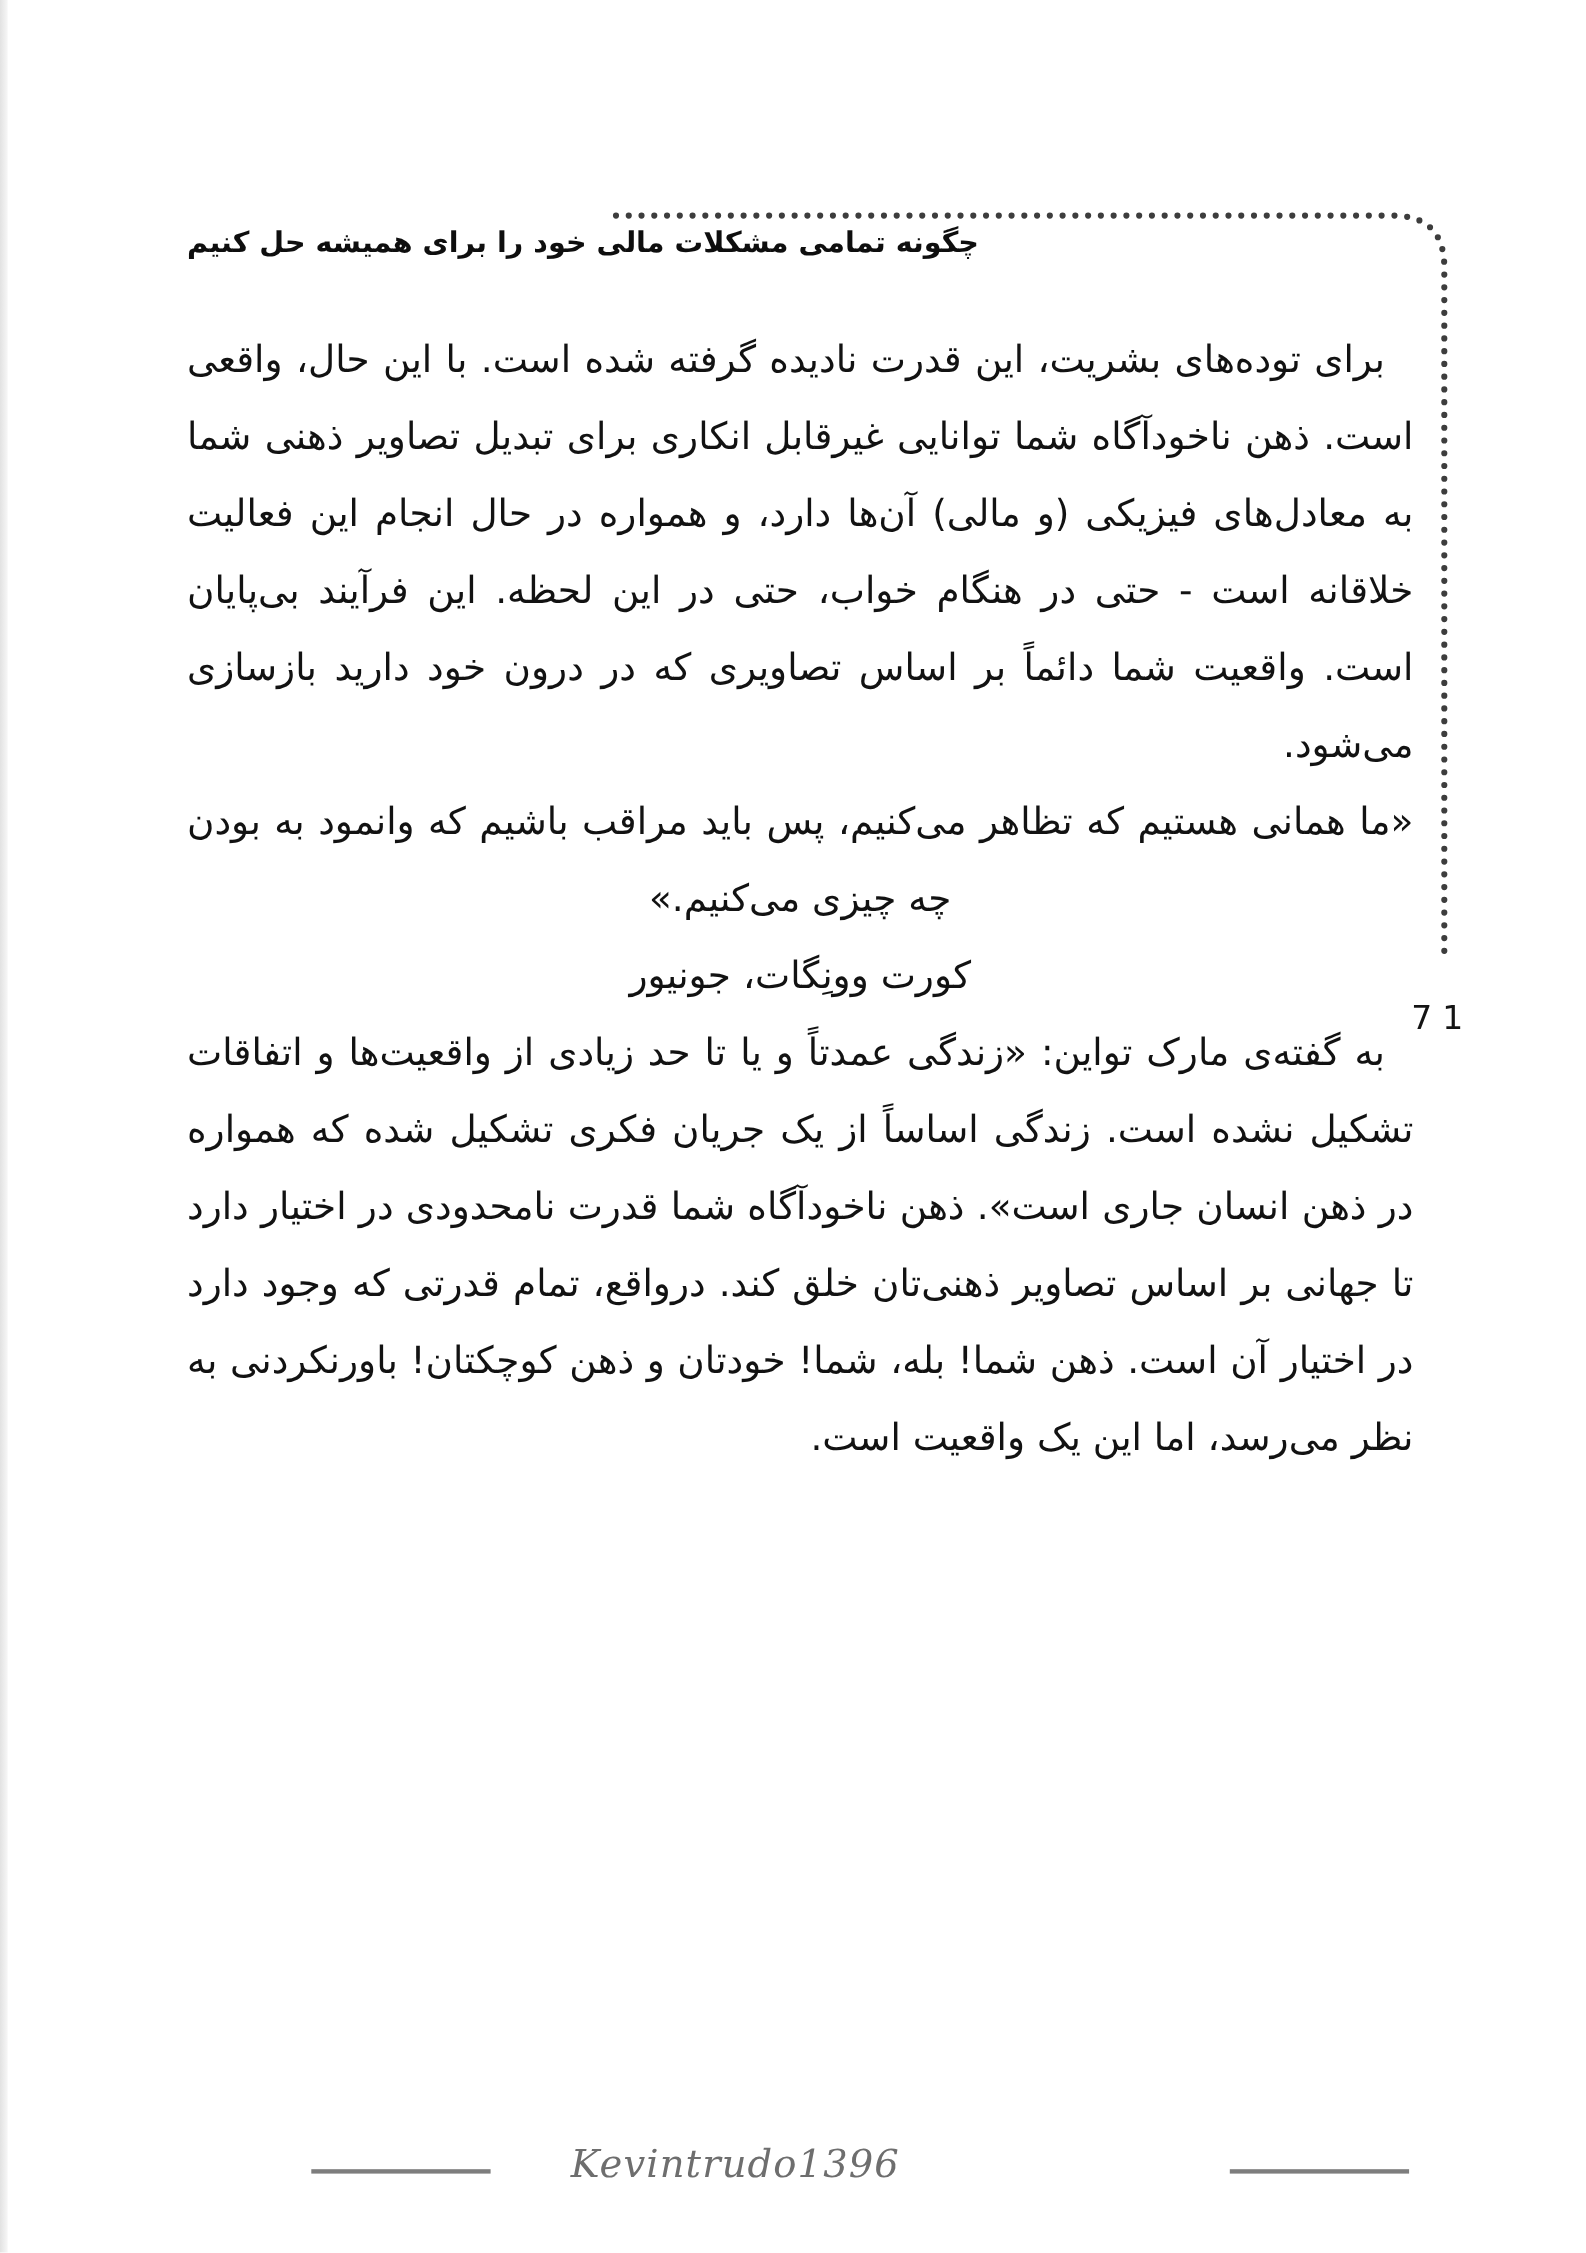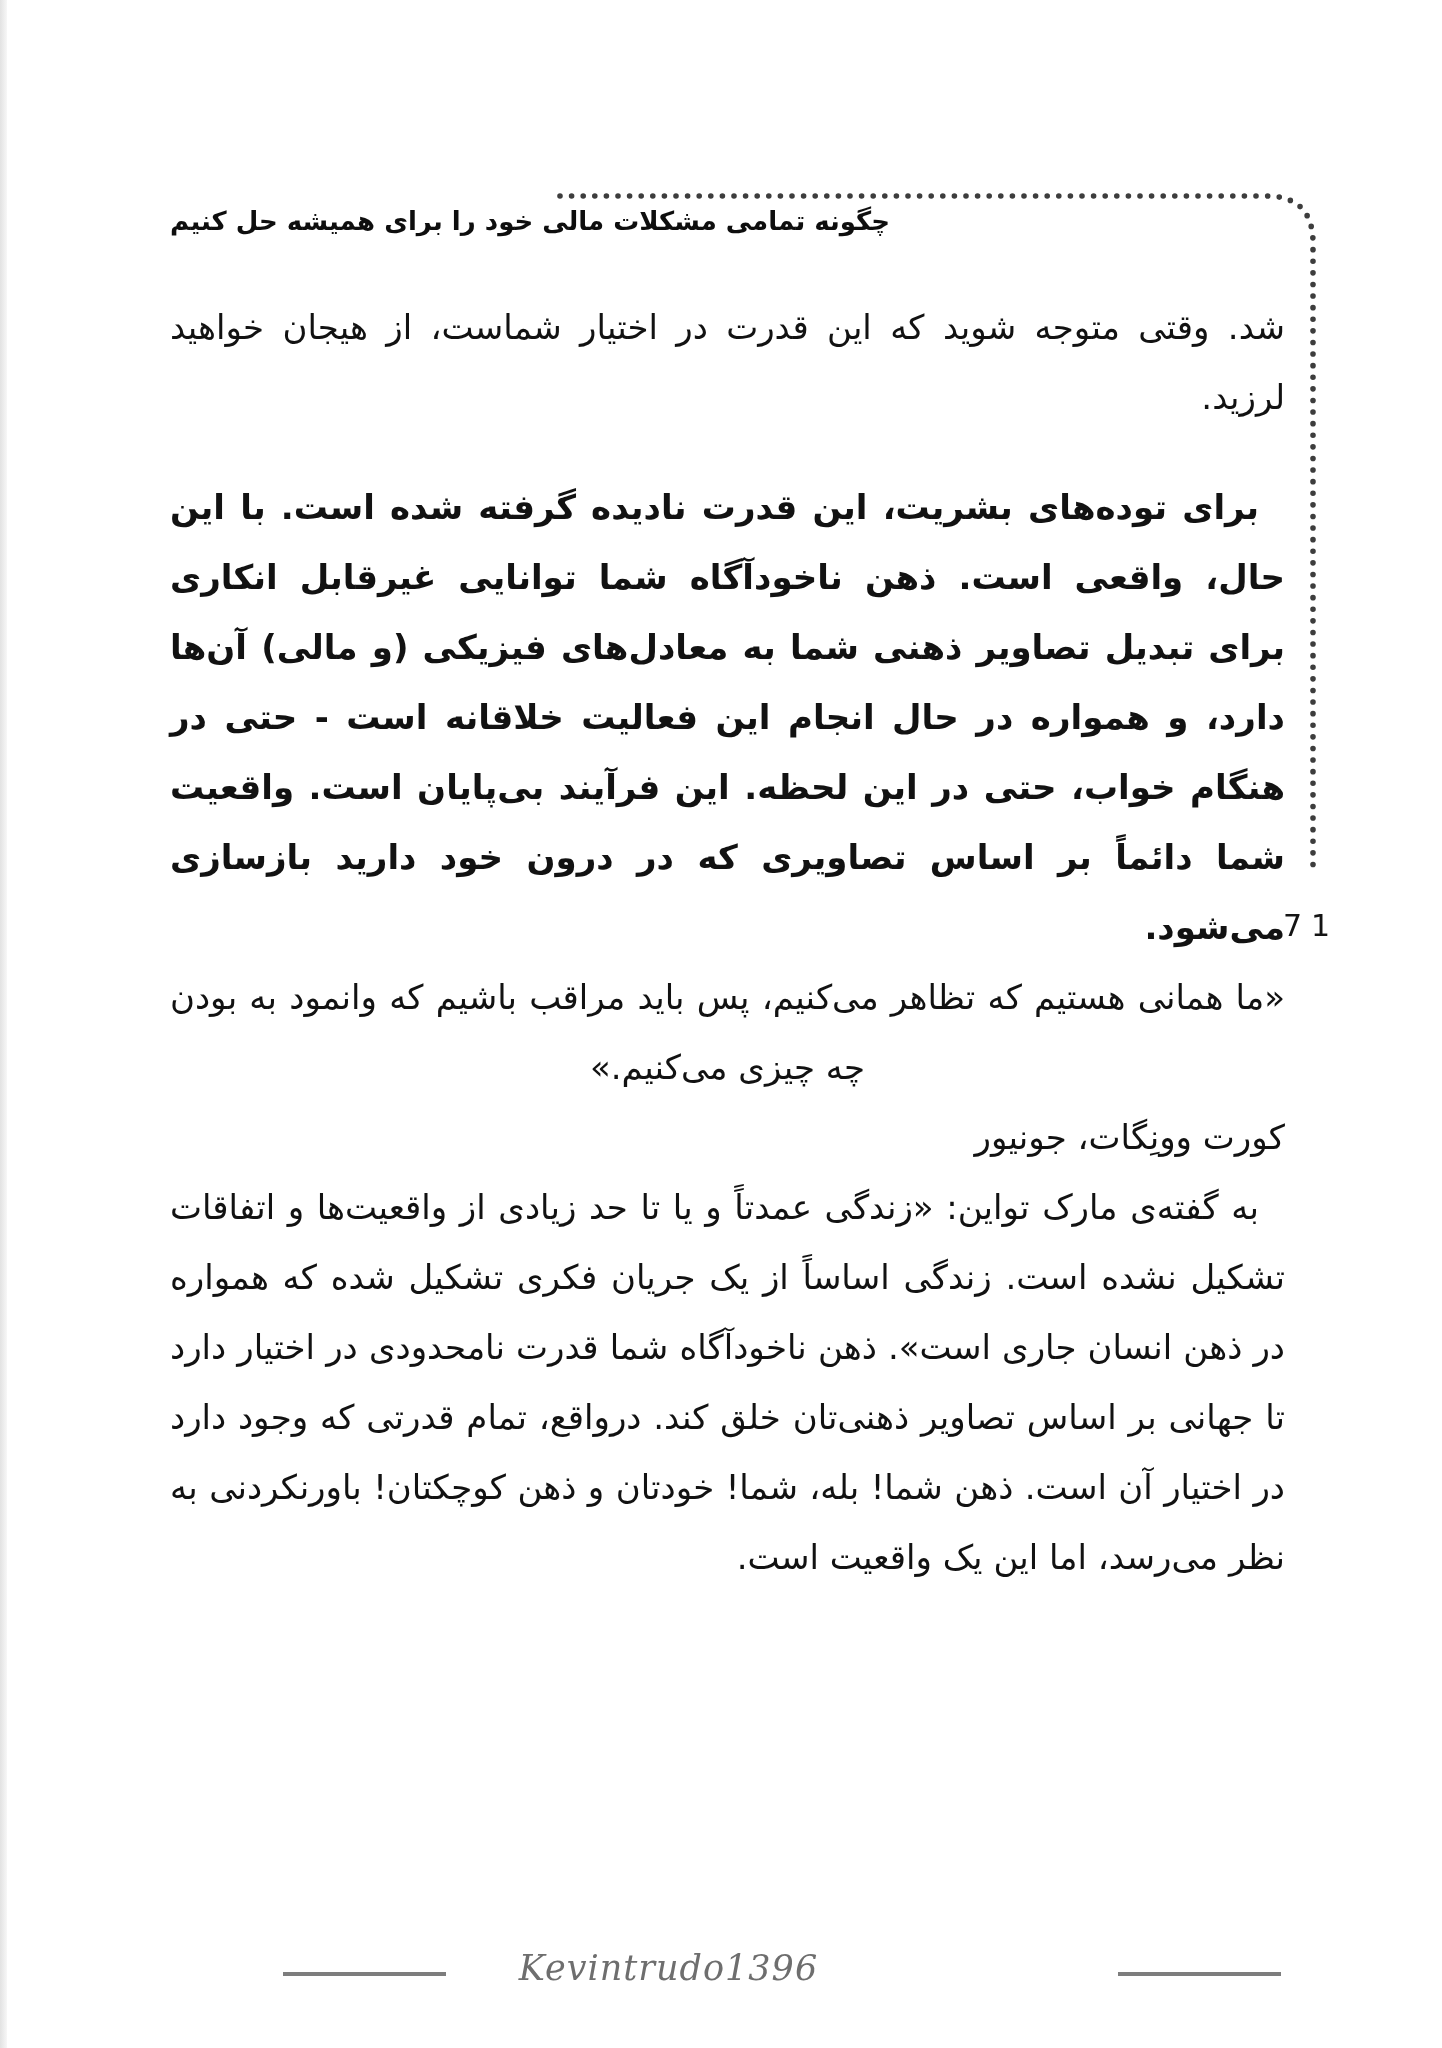--- a/index.html
+++ b/index.html
@@ -77,20 +77,21 @@
   .para + .para { margin-top: 40px; font-weight: bold; }
 
   .quote {
     margin: 32px 120px 0 0;
     text-align: justify;
     text-align-last: center;
   }
 
   .attribution {
     margin: 38px 0 0 180px;
+    text-align: center;
   }
 
   .para-after-quote { margin-top: 46px; }
   .para-last { margin-top: 70px; }
 
   
   .footer {
     position: absolute;
     left: 0; top: 1948px;
     width: 1433px;
@@ -129,21 +130,20 @@
   <svg class="dotted-border" width="1442" height="900" viewBox="0 0 1442 900" aria-hidden="true">
     <path d="M 560 196 L 1266 196 Q 1313 196 1313 243 L 1313 872" fill="none" stroke="#3d3d3d" stroke-width="5.6" stroke-linecap="round" stroke-dasharray="0 11.6"></path>
   </svg>
 
   <div class="running-head">چگونه تمامی مشکلات مالی خود را برای همیشه حل کنیم</div>
 
   <div class="page-number">71</div>
 
   <div class="content">
 
-    <p class="para">شد. وقتی متوجه شوید که این قدرت در اختیار شماست، از هیجان خواهید لرزید.</p>
 
     <p class="para indent">برای توده‌های بشریت، این قدرت نادیده گرفته شده است. با این حال، واقعی است. ذهن ناخودآگاه شما توانایی غیرقابل انکاری برای تبدیل تصاویر ذهنی شما به معادل‌های فیزیکی (و مالی) آن‌ها دارد، و همواره در حال انجام این فعالیت خلاقانه است - حتی در هنگام خواب، حتی در این لحظه. این فرآیند بی‌پایان است. واقعیت شما دائماً بر اساس تصاویری که در درون خود دارید بازسازی می‌شود.</p>
 
     <p class="quote">«ما همانی هستیم که تظاهر می‌کنیم، پس باید مراقب باشیم که وانمود به بودن چه چیزی می‌کنیم.»</p>
 
     <p class="attribution">کورت وونِگات، جونیور</p>
 
     <p class="para indent para-after-quote">به گفته‌ی مارک تواین: «زندگی عمدتاً و یا تا حد زیادی از واقعیت‌ها و اتفاقات تشکیل نشده است. زندگی اساساً از یک جریان فکری تشکیل شده که همواره در ذهن انسان جاری است». ذهن ناخودآگاه شما قدرت نامحدودی در اختیار دارد تا جهانی بر اساس تصاویر ذهنی‌تان خلق کند. درواقع، تمام قدرتی که وجود دارد در اختیار آن است. ذهن شما! بله، شما! خودتان و ذهن کوچکتان! باورنکردنی به نظر می‌رسد، اما این یک واقعیت است.</p>
 
 

